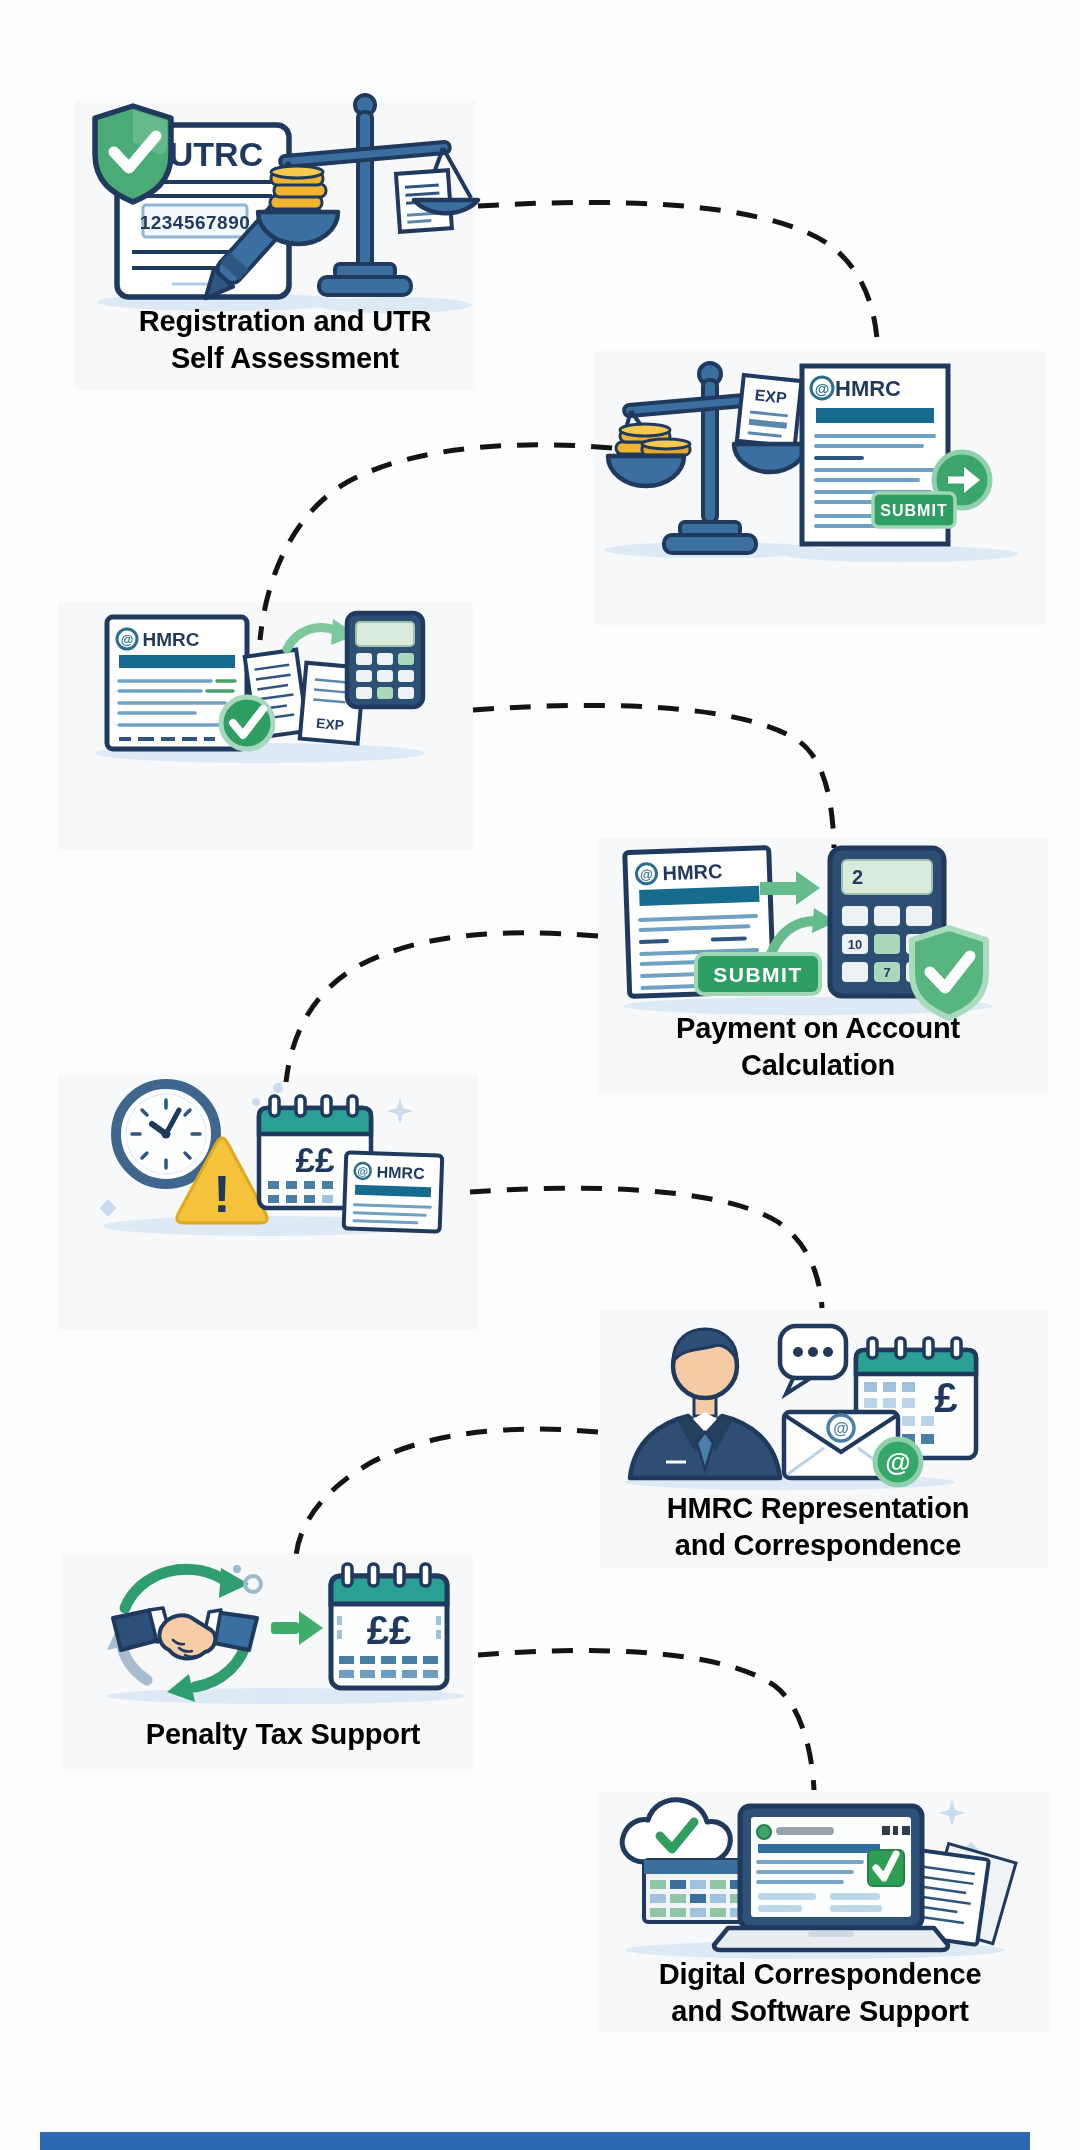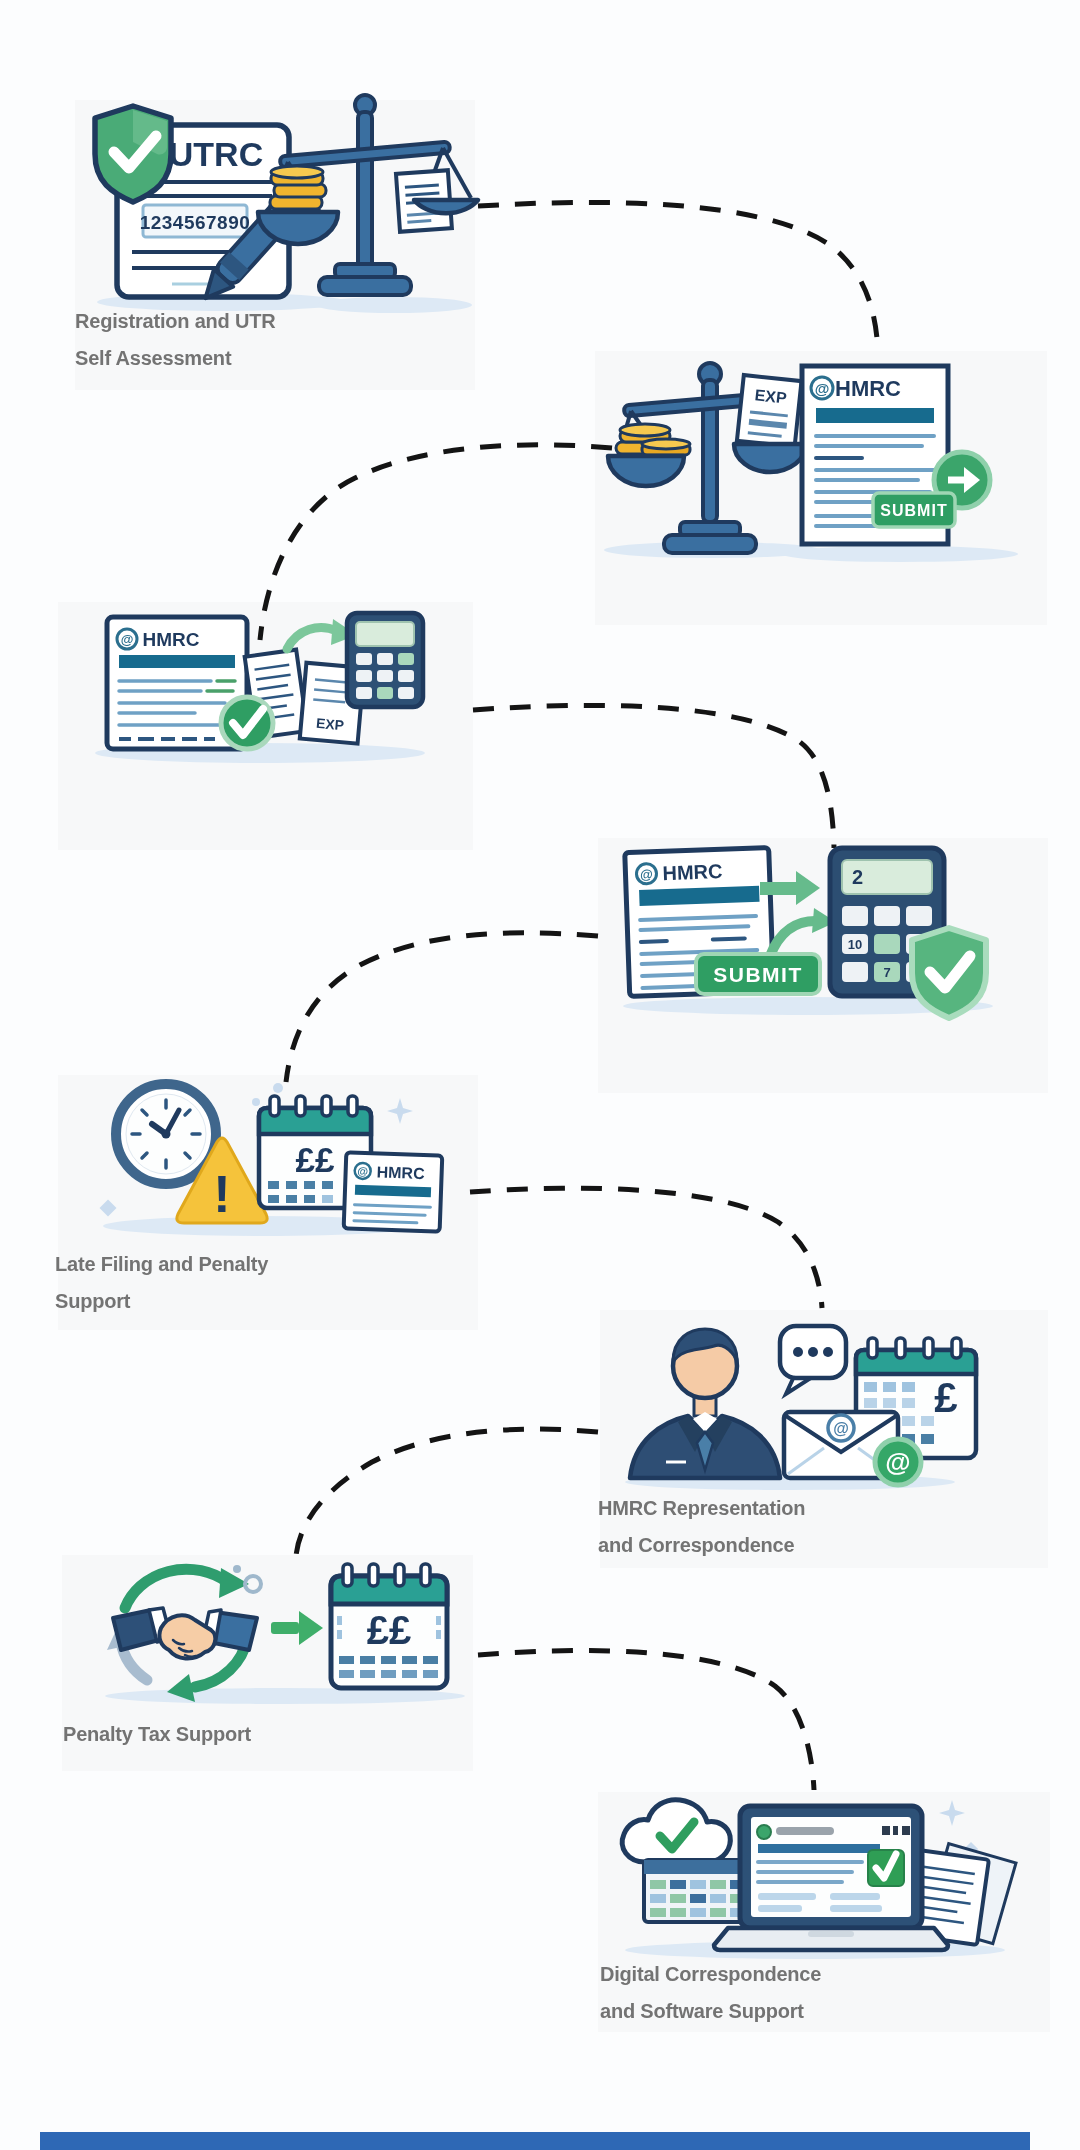--- a/index.html
+++ b/index.html
@@ -1,21 +1,21 @@
 <!DOCTYPE html>
 <html><head>
 <meta charset="utf-8">
 <style>
   html,body{margin:0;padding:0;background:#fcfdfe;}
   #canvas{position:relative;width:1080px;height:2150px;background:#fcfdfe;overflow:hidden;
           font-family:"Liberation Sans",sans-serif;border-radius:15px;}
   .panel{position:absolute;background:#f7f8f9;}
   .block{position:absolute;}
-  .caption{position:absolute;text-align:left;font-weight:bold;font-size:20px;line-height:37px;
-           color:#737373;letter-spacing:-0.2px;}
+  .caption{position:absolute;text-align:center;font-weight:bold;font-size:29px;line-height:37px;
+           color:#000000;letter-spacing:-0.2px;}
   .connector-layer{position:absolute;left:0;top:0;pointer-events:none;}
   .bottom-bar{position:absolute;left:40px;top:2132px;width:990px;height:18px;background:#2e68b5;}
   svg text{font-family:"Liberation Sans",sans-serif;}
   .tx-navy{fill:#1f3a5e;font-weight:bold;}
   .tx-white{fill:#ffffff;font-weight:bold;}
   .tx-teal{fill:#2b6f8e;font-weight:bold;}
   .tx-steel{fill:#4a7fa8;font-weight:bold;}
 </style>
 </head>
 <body>
@@ -282,20 +282,24 @@
     </g>
     <g>
       <path d="M341,92 L378,104 L378,137 C378,162 362,173 341,182 C320,173 304,162 304,137 L304,104 Z" fill="#57b57f" stroke="#a9dcbd" stroke-width="6" stroke-linejoin="round"></path>
       <path d="M322,136 L337,152 L362,120" fill="none" stroke="#ffffff" stroke-width="11" stroke-linecap="round" stroke-linejoin="round"></path>
     </g>
     <g>
       <rect x="88" y="118" width="124" height="40" rx="8" fill="#2f9e63" stroke="#9fd6b4" stroke-width="4"></rect>
       <text x="150" y="146" font-size="21" class="tx-white" text-anchor="middle" letter-spacing="1.5">SUBMIT</text>
     </g>
   </svg>
+  <div class="caption" style="left:598px;top:1010px;width:440px">
+    <span>Payment on Account</span><br>
+    <span>Calculation</span>
+  </div>
 
   <svg class="block" style="left:78px;top:1076px" width="400" height="165" viewBox="0 0 400 165">
     <ellipse cx="185" cy="150" rx="160" ry="10" fill="#dde9f5"></ellipse>
     <g fill="#c9dbee">
       <circle cx="200" cy="12" r="5"></circle>
         <circle cx="178" cy="26" r="4"></circle>
       <rect x="24" y="126" width="12" height="12" transform="rotate(45 30 132)"></rect>
       <path d="M322,22 L325,32 L335,35 L325,38 L322,48 L319,38 L309,35 L319,32 Z"></path>
     </g>
     <g>
@@ -346,24 +350,20 @@
       <text x="284" y="100" font-size="11" class="tx-teal" text-anchor="middle">@</text>
       <text x="322" y="102" font-size="16" class="tx-navy" text-anchor="middle">HMRC</text>
       <rect x="277" y="110" width="76" height="10" fill="#176b8e"></rect>
       <g stroke="#6fa1c5" stroke-width="3" stroke-linecap="round">
         <line x1="277" y1="130" x2="353" y2="130"></line>
           <line x1="277" y1="138" x2="348" y2="138"></line>
         <line x1="277" y1="146" x2="340" y2="146"></line>
       </g>
     </g>
   </svg>
-  <div class="caption" style="left:55px;top:1246px;width:430px">
-    <span>Late Filing and Penalty</span><br>
-    <span>Support</span>
-  </div>
 
   <svg class="block" style="left:610px;top:1310px" width="400" height="180" viewBox="0 0 400 180">
     <ellipse cx="180" cy="172" rx="165" ry="8" fill="#dde9f5"></ellipse>
     <g>
       <rect x="84" y="82" width="22" height="24" fill="#f5cba6" stroke="#1f3a5e" stroke-width="3"></rect>
       <path d="M20,168 C24,130 52,112 78,106 L95,122 L112,106 C138,112 166,130 170,168 Z" fill="#2e4e74" stroke="#1f3a5e" stroke-width="4.5" stroke-linejoin="round"></path>
       <path d="M78,106 L95,122 L85,142 L68,112 Z" fill="#24405f"></path>
       <path d="M112,106 L95,122 L105,142 L122,112 Z" fill="#24405f"></path>
       <polygon points="83,109 95,122 107,109 95,102" fill="#ffffff"></polygon>
       <path d="M95,122 L103,133 L95,160 L87,133 Z" fill="#4a7fa8" stroke="#1f3a5e" stroke-width="2.5"></path>

